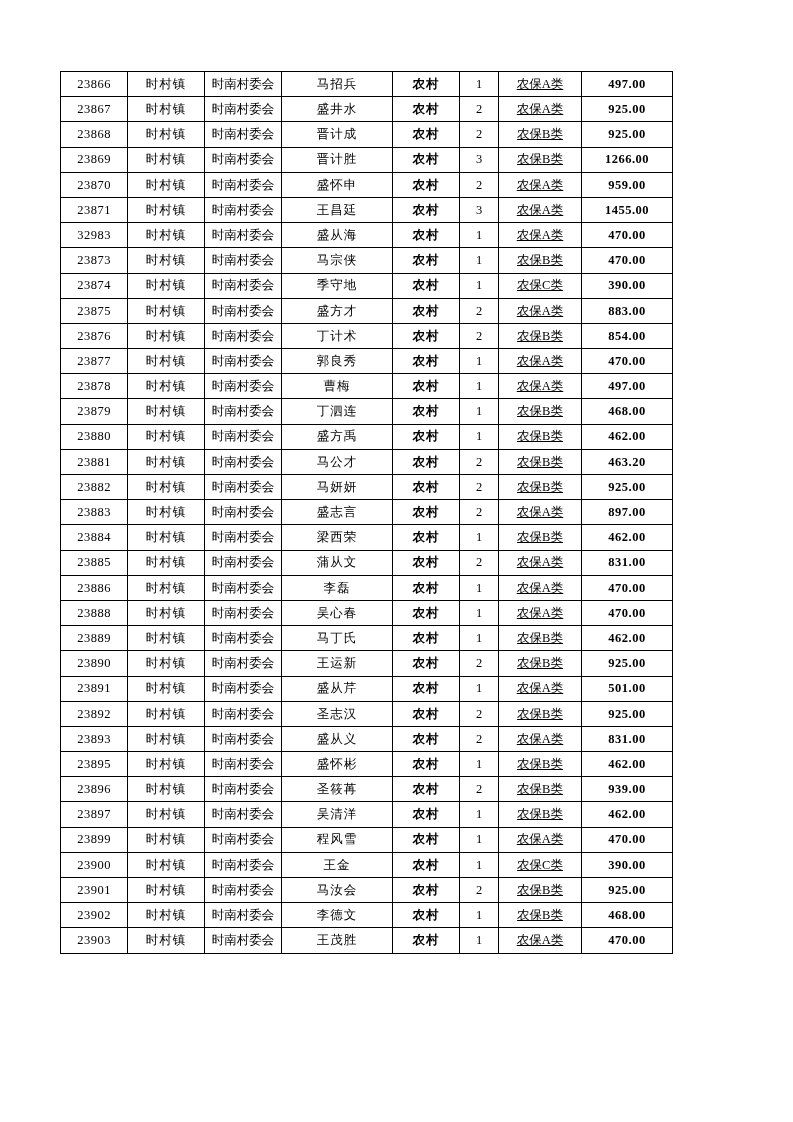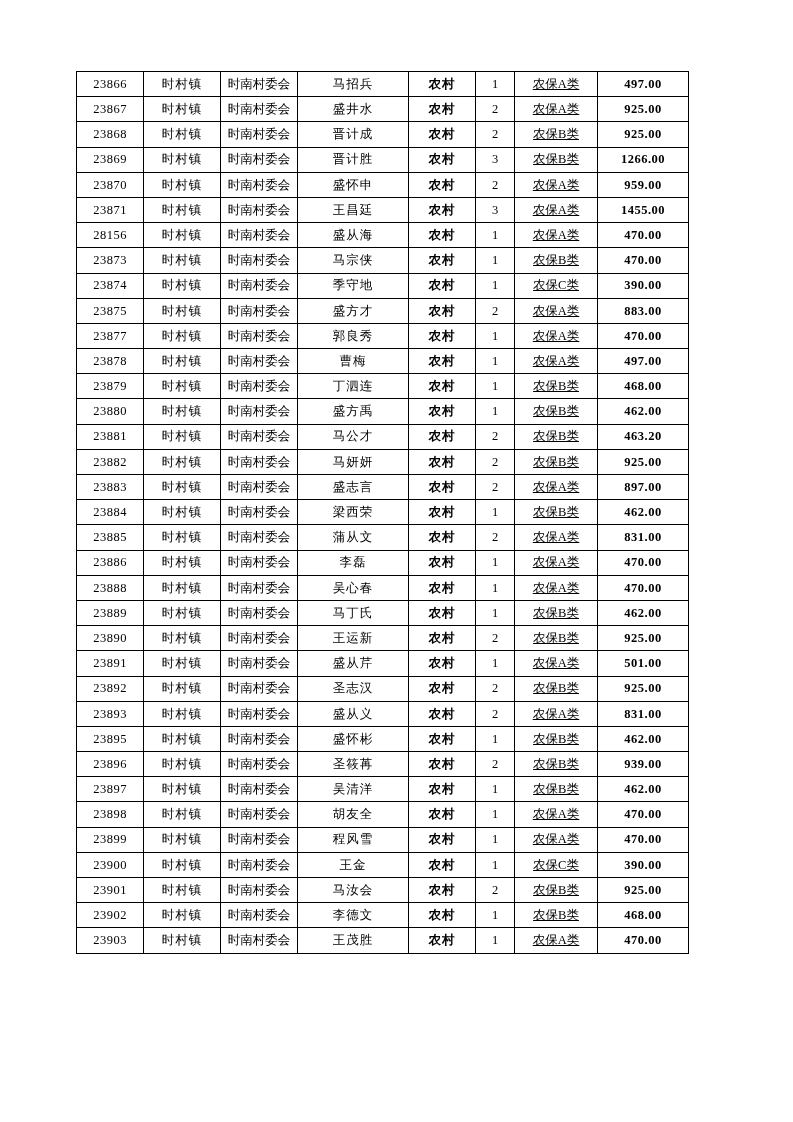--- a/index.html
+++ b/index.html
@@ -10,21 +10,21 @@
   .page {
     position: relative;
     width: 793px;
     height: 1122px;
     background: #ffffff;
     font-family: "Liberation Serif", "DejaVu Serif", serif;
     overflow: hidden;
   }
   table.record-table {
     position: absolute;
-    left: 76px;
+    left: 60px;
     top: 71px;
     border-collapse: collapse;
     table-layout: fixed;
   }
   table.record-table td {
     border: 1px solid #000000;
     height: 24.2px;
     font-size: 12.5px;
     color: #000000;
     text-align: center;
@@ -103,21 +103,21 @@
           <td class="col-id">23871</td>
           <td class="col-town">时村镇</td>
           <td class="col-committee">时南村委会</td>
           <td class="col-name">王昌廷</td>
           <td class="col-residence">农村</td>
           <td class="col-count">3</td>
           <td class="col-category">农保A类</td>
           <td class="col-amount">1455.00</td>
         </tr>
         <tr>
-          <td class="col-id">28156</td>
+          <td class="col-id">32983</td>
           <td class="col-town">时村镇</td>
           <td class="col-committee">时南村委会</td>
           <td class="col-name">盛从海</td>
           <td class="col-residence">农村</td>
           <td class="col-count">1</td>
           <td class="col-category">农保A类</td>
           <td class="col-amount">470.00</td>
         </tr>
         <tr>
           <td class="col-id">23873</td>
@@ -143,20 +143,30 @@
           <td class="col-id">23875</td>
           <td class="col-town">时村镇</td>
           <td class="col-committee">时南村委会</td>
           <td class="col-name">盛方才</td>
           <td class="col-residence">农村</td>
           <td class="col-count">2</td>
           <td class="col-category">农保A类</td>
           <td class="col-amount">883.00</td>
         </tr>
         <tr>
+          <td class="col-id">23876</td>
+          <td class="col-town">时村镇</td>
+          <td class="col-committee">时南村委会</td>
+          <td class="col-name">丁计术</td>
+          <td class="col-residence">农村</td>
+          <td class="col-count">2</td>
+          <td class="col-category">农保B类</td>
+          <td class="col-amount">854.00</td>
+        </tr>
+        <tr>
           <td class="col-id">23877</td>
           <td class="col-town">时村镇</td>
           <td class="col-committee">时南村委会</td>
           <td class="col-name">郭良秀</td>
           <td class="col-residence">农村</td>
           <td class="col-count">1</td>
           <td class="col-category">农保A类</td>
           <td class="col-amount">470.00</td>
         </tr>
         <tr>
@@ -331,30 +341,20 @@
         </tr>
         <tr>
           <td class="col-id">23897</td>
           <td class="col-town">时村镇</td>
           <td class="col-committee">时南村委会</td>
           <td class="col-name">吴清洋</td>
           <td class="col-residence">农村</td>
           <td class="col-count">1</td>
           <td class="col-category">农保B类</td>
           <td class="col-amount">462.00</td>
-        </tr>
-        <tr>
-          <td class="col-id">23898</td>
-          <td class="col-town">时村镇</td>
-          <td class="col-committee">时南村委会</td>
-          <td class="col-name">胡友全</td>
-          <td class="col-residence">农村</td>
-          <td class="col-count">1</td>
-          <td class="col-category">农保A类</td>
-          <td class="col-amount">470.00</td>
         </tr>
         <tr>
           <td class="col-id">23899</td>
           <td class="col-town">时村镇</td>
           <td class="col-committee">时南村委会</td>
           <td class="col-name">程风雪</td>
           <td class="col-residence">农村</td>
           <td class="col-count">1</td>
           <td class="col-category">农保A类</td>
           <td class="col-amount">470.00</td>

